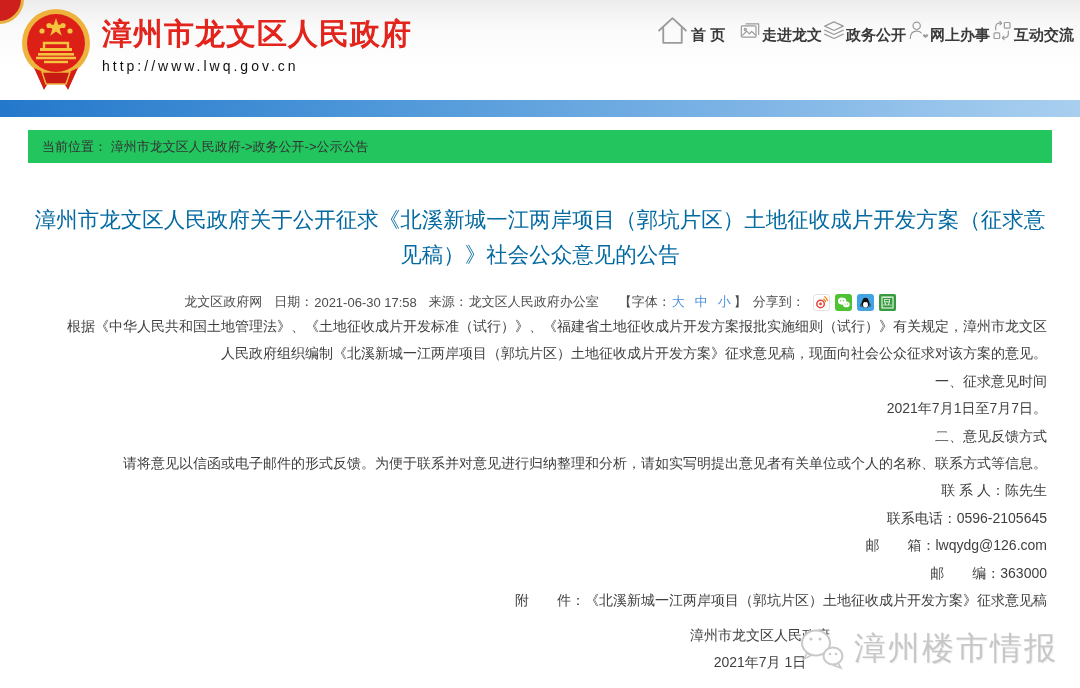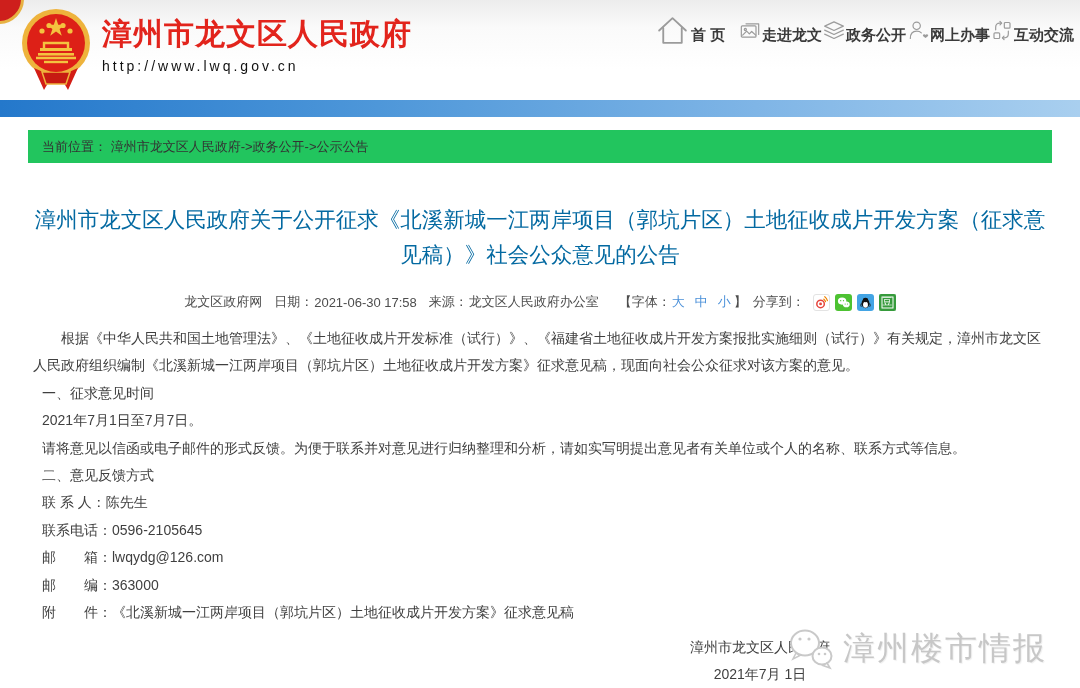--- a/index.html
+++ b/index.html
@@ -38,29 +38,29 @@
   .meta .font-link { color:#4a90d9; cursor:pointer; margin:0 2px; }
   .share-icons { display:flex; gap:5px; margin-left:2px; align-items:center; }
   .sicon { width:17px; height:17px; border-radius:3px; display:flex; align-items:center;
     justify-content:center; cursor:pointer; overflow:hidden; }
   .sicon.weibo { background:#fff; border:1px solid #e3e3e3; }
   .sicon.wechat { background:#4dc232; }
   .sicon.qq { background:#43a4e4; }
   .sicon.douban { background:#369b3c; box-shadow:inset 0 0 0 2.5px #369b3c, inset 0 0 0 3.5px #fff; 
     color:#fff; font-size:10px; border-radius:2px; }
 
-  .article-body { margin:14px 33px 0 33px; font-size:14px; color:#3f3f3f; line-height:27.4px; }
+  .article-body { margin:2px 33px 0 33px; font-size:14px; color:#3f3f3f; line-height:27.4px;text-align:right; }
   .article-body p { text-indent:9px; }
   .article-body p.indent2 { text-indent:2em; }
 
   .sign-block { width:fit-content; margin:8px 250px 0 auto; text-align:center;
     font-size:14px; color:#3f3f3f; line-height:27px; }
 
   
-  .watermark { position:absolute; right:33px; bottom:16px; display:flex; align-items:center;
+  .watermark { position:absolute; right:22px; bottom:16px; display:flex; align-items:center;
     gap:6px; color:#c7c7c7; }
   .watermark-text { font-size:32px; letter-spacing:2px; text-shadow:1px 1px 1px #efefef; }
 </style>
 </head>
 <body>
 
 <div class="corner-seal"></div>
 
 <div class="header">
   <svg class="emblem" viewBox="0 0 72 84">
@@ -183,22 +183,22 @@
     <span class="sicon douban">
         <span>豆</span>
       </span>
   </span>
 </div>
 
 <div class="article-body">
   <p class="indent2">根据《中华人民共和国土地管理法》、《土地征收成片开发标准（试行）》、《福建省土地征收成片开发方案报批实施细则（试行）》有关规定，漳州市龙文区人民政府组织编制《北溪新城一江两岸项目（郭坑片区）土地征收成片开发方案》征求意见稿，现面向社会公众征求对该方案的意见。</p>
   <p>一、征求意见时间</p>
   <p>2021年7月1日至7月7日。</p>
+  <p>二、意见反馈方式</p>
   <p>请将意见以信函或电子邮件的形式反馈。为便于联系并对意见进行归纳整理和分析，请如实写明提出意见者有关单位或个人的名称、联系方式等信息。</p>
-  <p>二、意见反馈方式</p>
   <p>联 系 人：陈先生</p>
   <p>联系电话：0596-2105645</p>
   <p>邮　　箱：lwqydg@126.com</p>
   <p>邮　　编：363000</p>
   <p>附　　件：《北溪新城一江两岸项目（郭坑片区）土地征收成片开发方案》征求意见稿</p>
 </div>
 
 <div class="sign-block">
   <div>漳州市龙文区人民政府</div>
   <div>2021年7月 1日</div>

